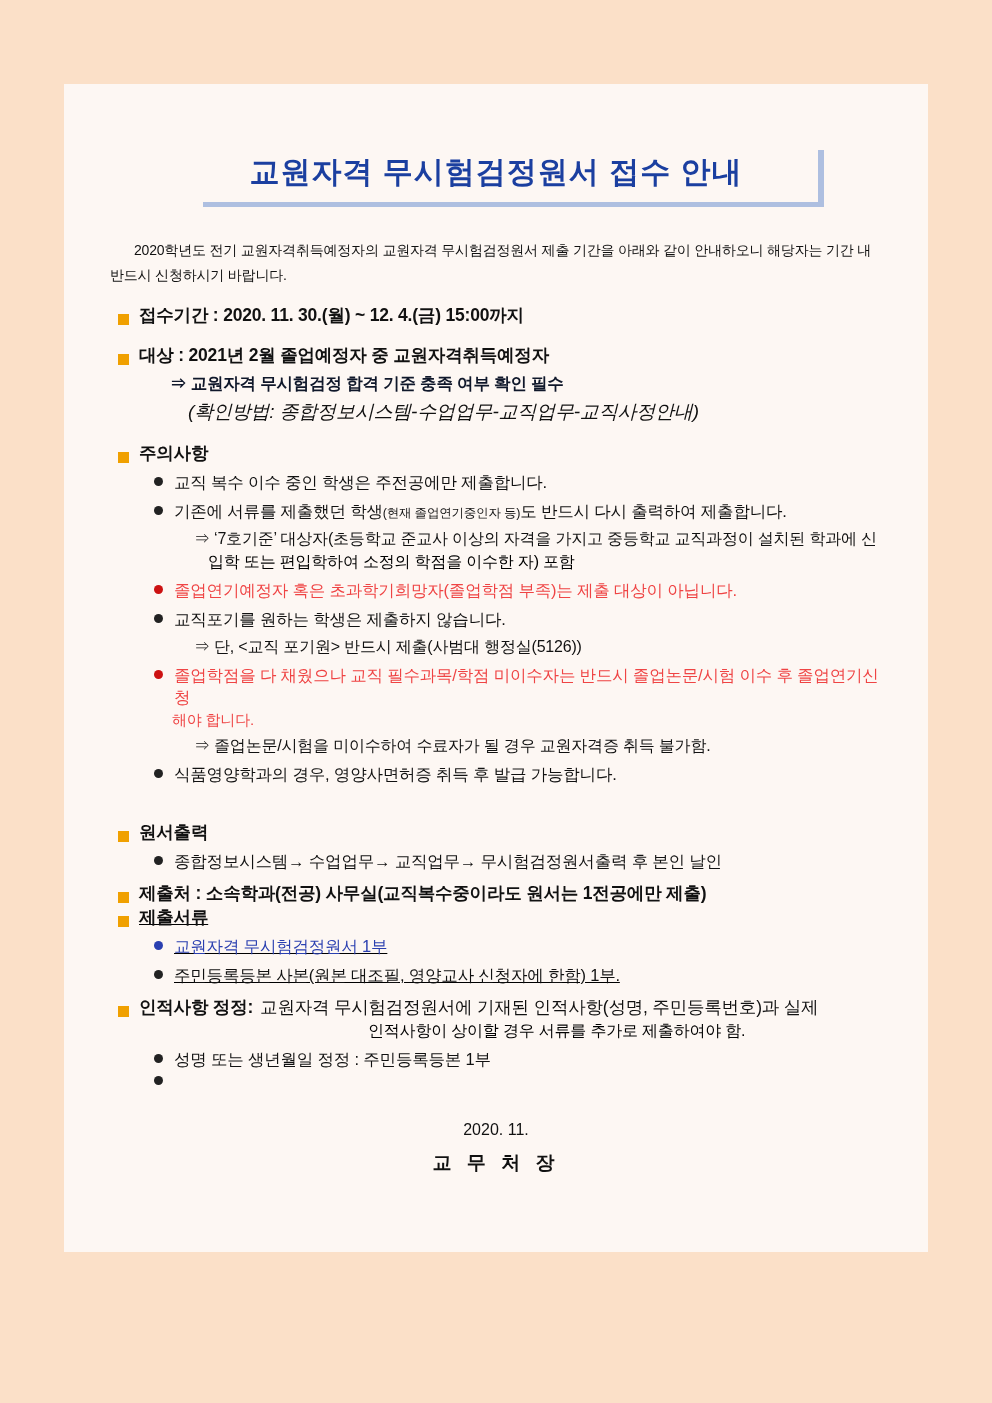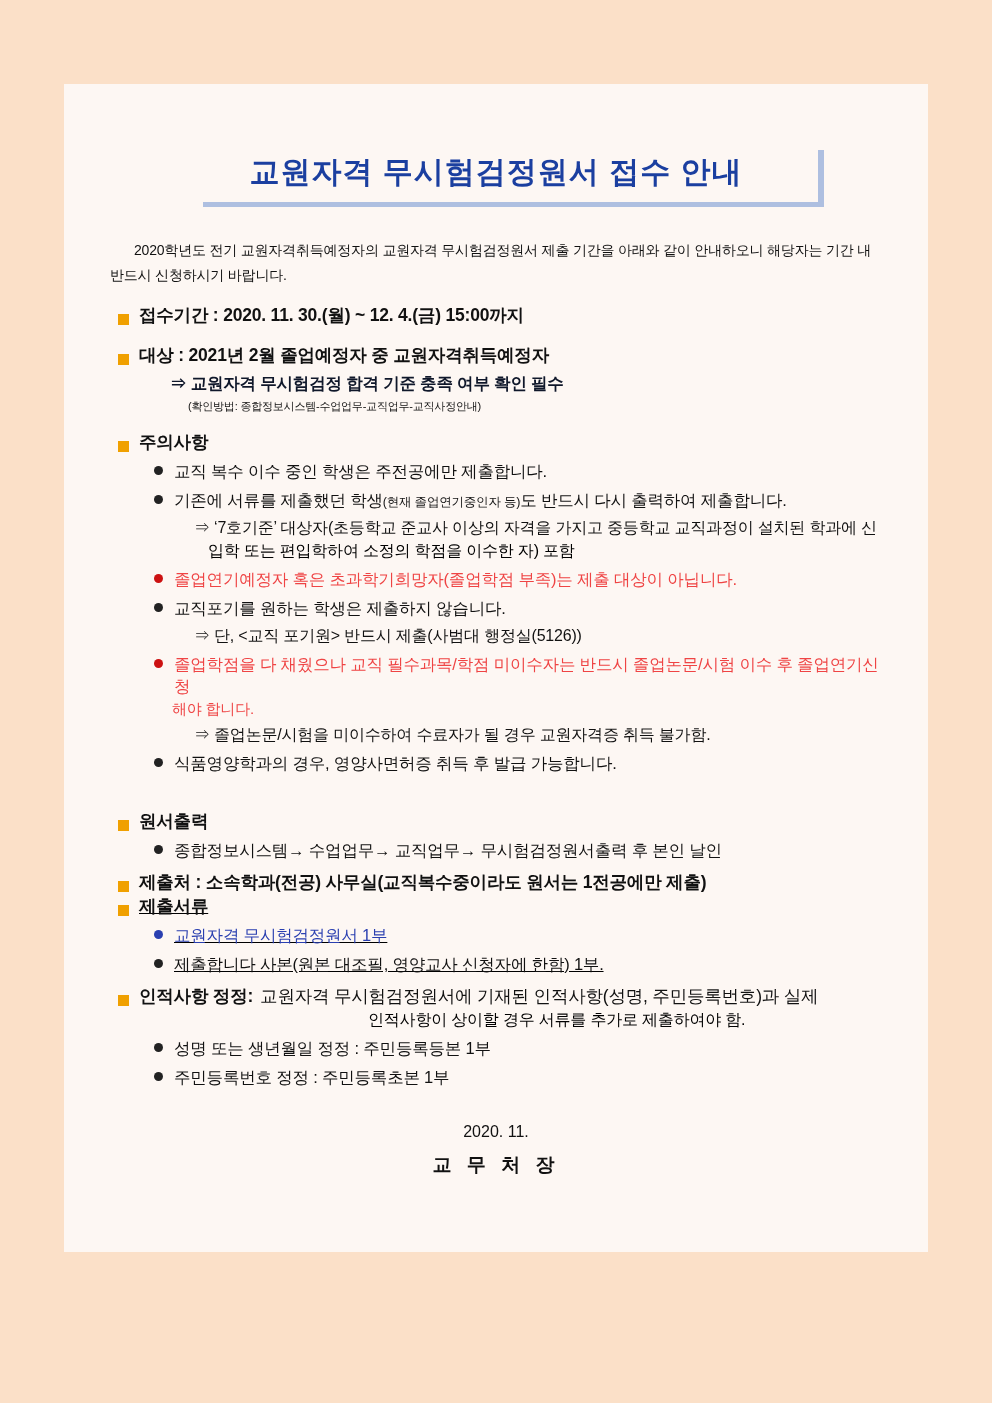--- a/index.html
+++ b/index.html
@@ -109,24 +109,25 @@
   .dot.blue { background: #2a3fb0; }
   .arrow-line {
     font-size: 16px;
     color: #111;
     margin: 6px 0 0 72px;
     letter-spacing: -0.2px;
   }
   .arrow-line.deep { margin-left: 96px; }
   .arrow-line.red { color: #0f172a; font-weight: bold; font-size: 16.5px; }
   .sub-note {
-    font-size: 11px;
+    font-size: 19px;
     color: #111;
     margin: 4px 0 16px 90px;
     letter-spacing: -0.2px;
+    font-style: italic;
   }
   .small {
     font-size: 12.5px;
   }
   .red-underline {
     color: #ef4444;
   }
   .blue-text { color: #2a3fb0; }
   .indent-cont {
     font-size: 16px;
@@ -249,38 +250,37 @@
     <div class="sq-line">
       <span class="sq"></span>
       <span>제출서류</span>
     </div>
     <div class="bullet-line">
       <span class="dot blue"></span>
       <span class="blue-text">교원자격 무시험검정원서 1부</span>
     </div>
     <div class="bullet-line">
       <span class="dot"></span>
-      <span>제출합니다 사본(원본 대조필, 영양교사 신청자에 한함) 1부.</span>
+      <span>주민등록등본 사본(원본 대조필, 영양교사 신청자에 한함) 1부.</span>
     </div>
   </div>
 
   <div class="sec" style="margin-top:8px;">
     <div class="sq-line">
       <span class="sq"></span>
       <span>인적사항 정정:</span>
       <span style="font-weight:normal; margin-left:7px;">교원자격 무시험검정원서에 기재된 인적사항(성명, 주민등록번호)과 실제</span>
     </div>
     <div class="indent-cont" style="margin-left:270px;">인적사항이 상이할 경우 서류를 추가로 제출하여야 함.</div>
     <div class="bullet-line">
       <span class="dot"></span>
       <span>성명 또는 생년월일 정정 : 주민등록등본 1부</span>
     </div>
     <div class="bullet-line">
       <span class="dot"></span>
-      <span>주민등록번호 정정 : 주민등록초본 1부</span>
     </div>
   </div>
 
   <div class="sign">
     <div>2020. 11.</div>
     <div class="office">교 무 처 장</div>
   </div>
 
 </div>
 

